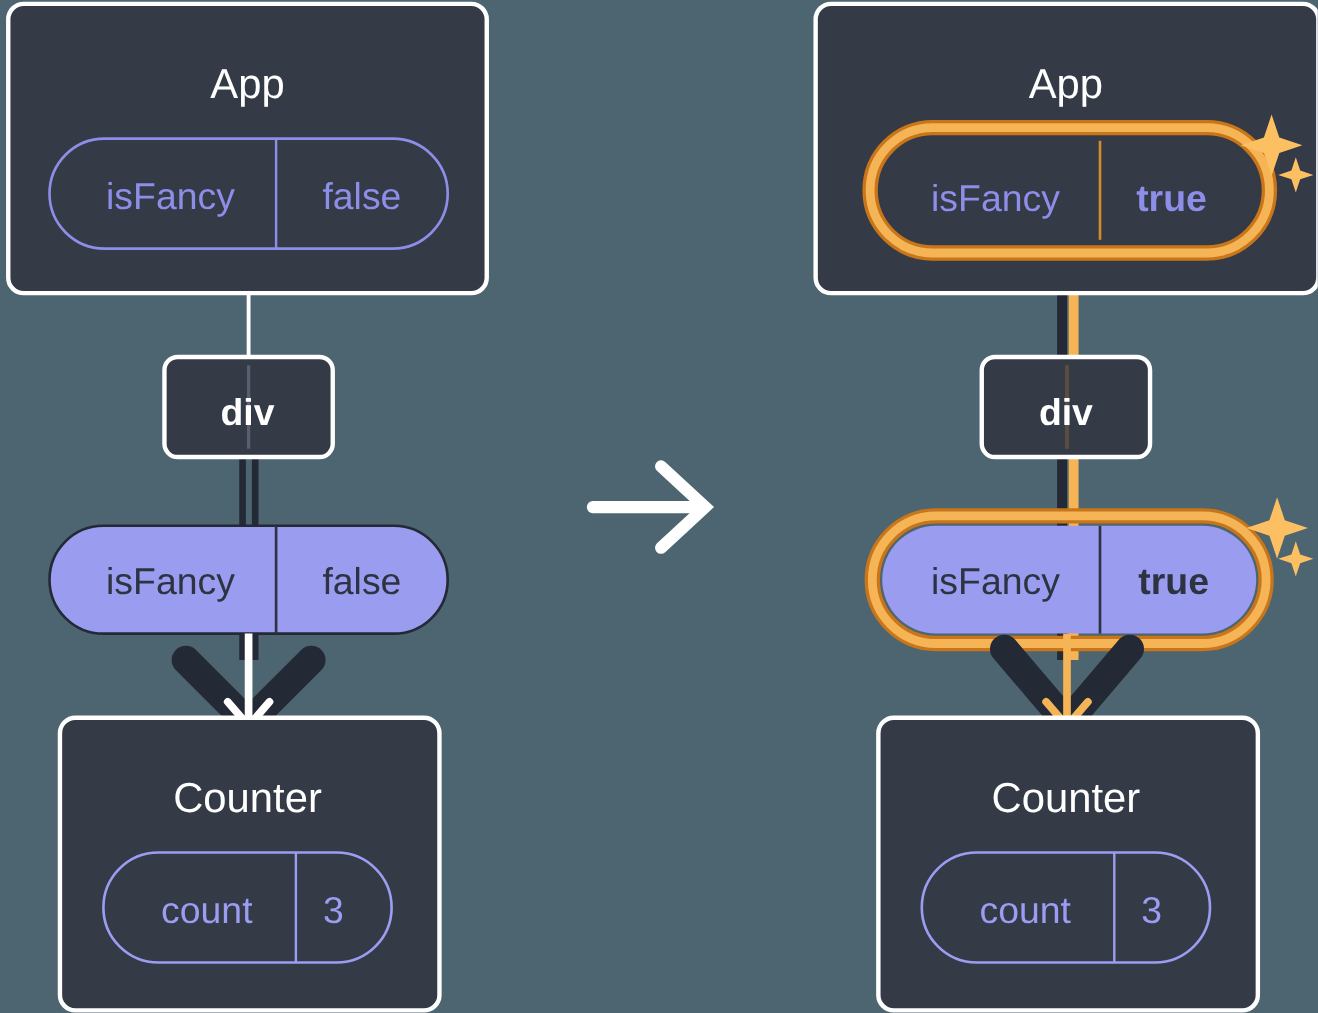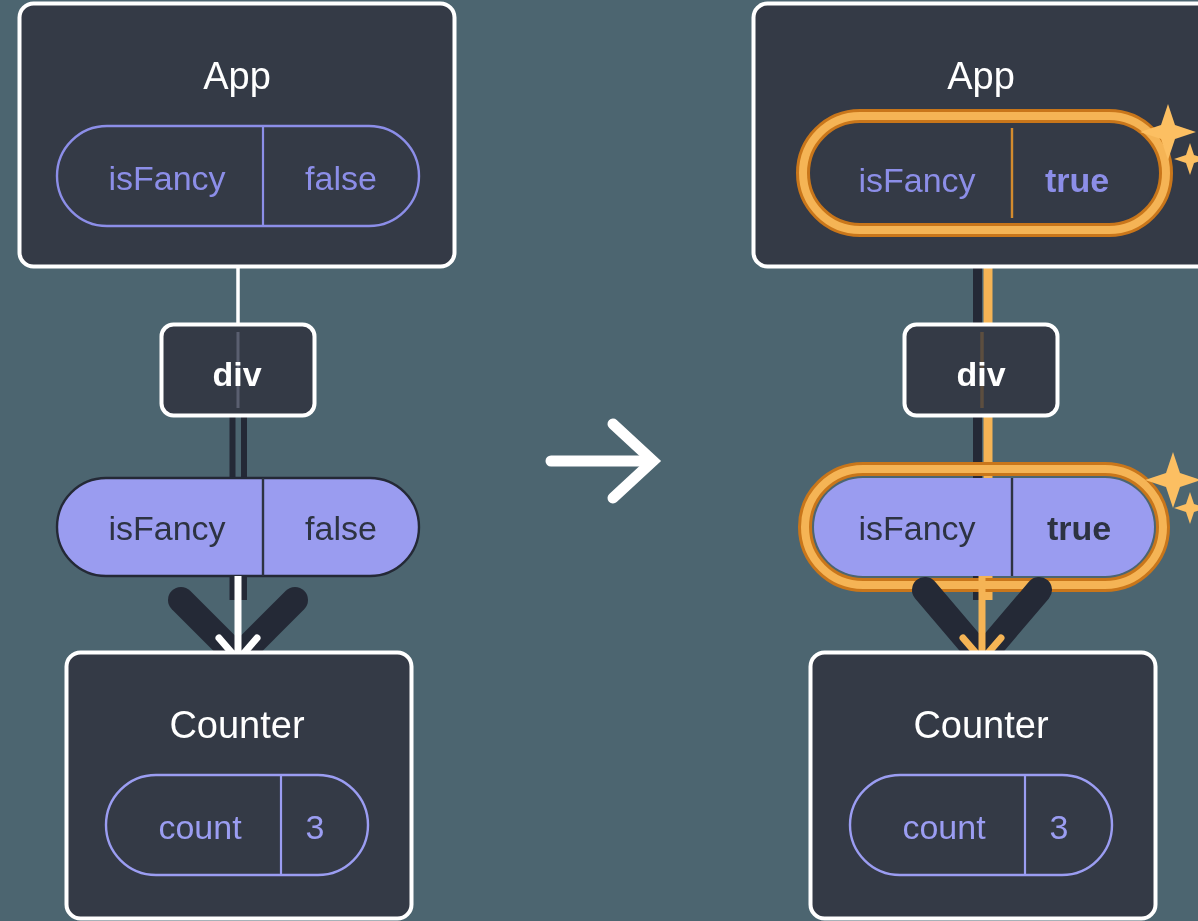--- a/index.html
+++ b/index.html
@@ -9,21 +9,21 @@
   }
   body {
     width: 1198px;
     height: 921px;
     font-family: "Liberation Sans", sans-serif;
     position: relative;
     overflow: hidden;
   }
   #stage {
     position: absolute;
-    left: 16px; top: 0;
+    left: 4px; top: 0;
     width: 956px;
     height: 921px;
   }
   svg#scene {
     position: absolute;
     left: 0; top: 0;
     width: 1198px;
     height: 921px;
     display: block;
   }

